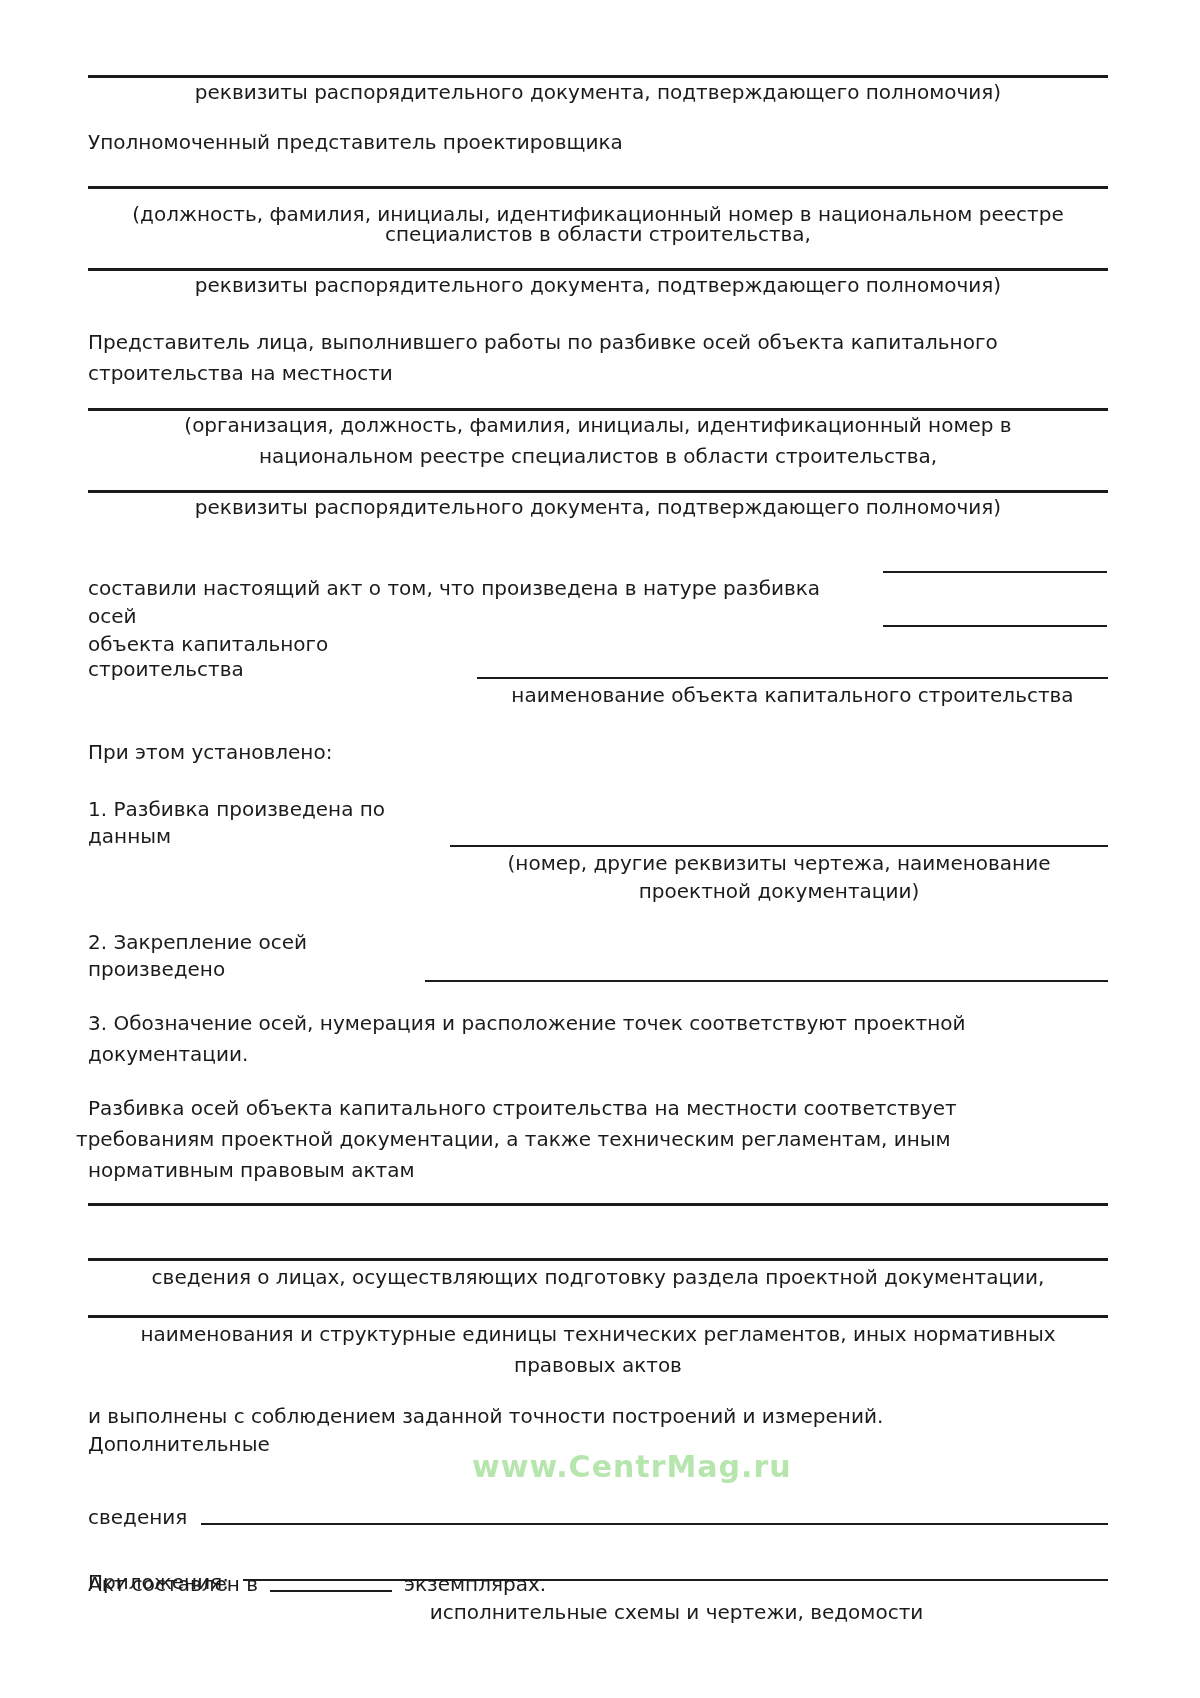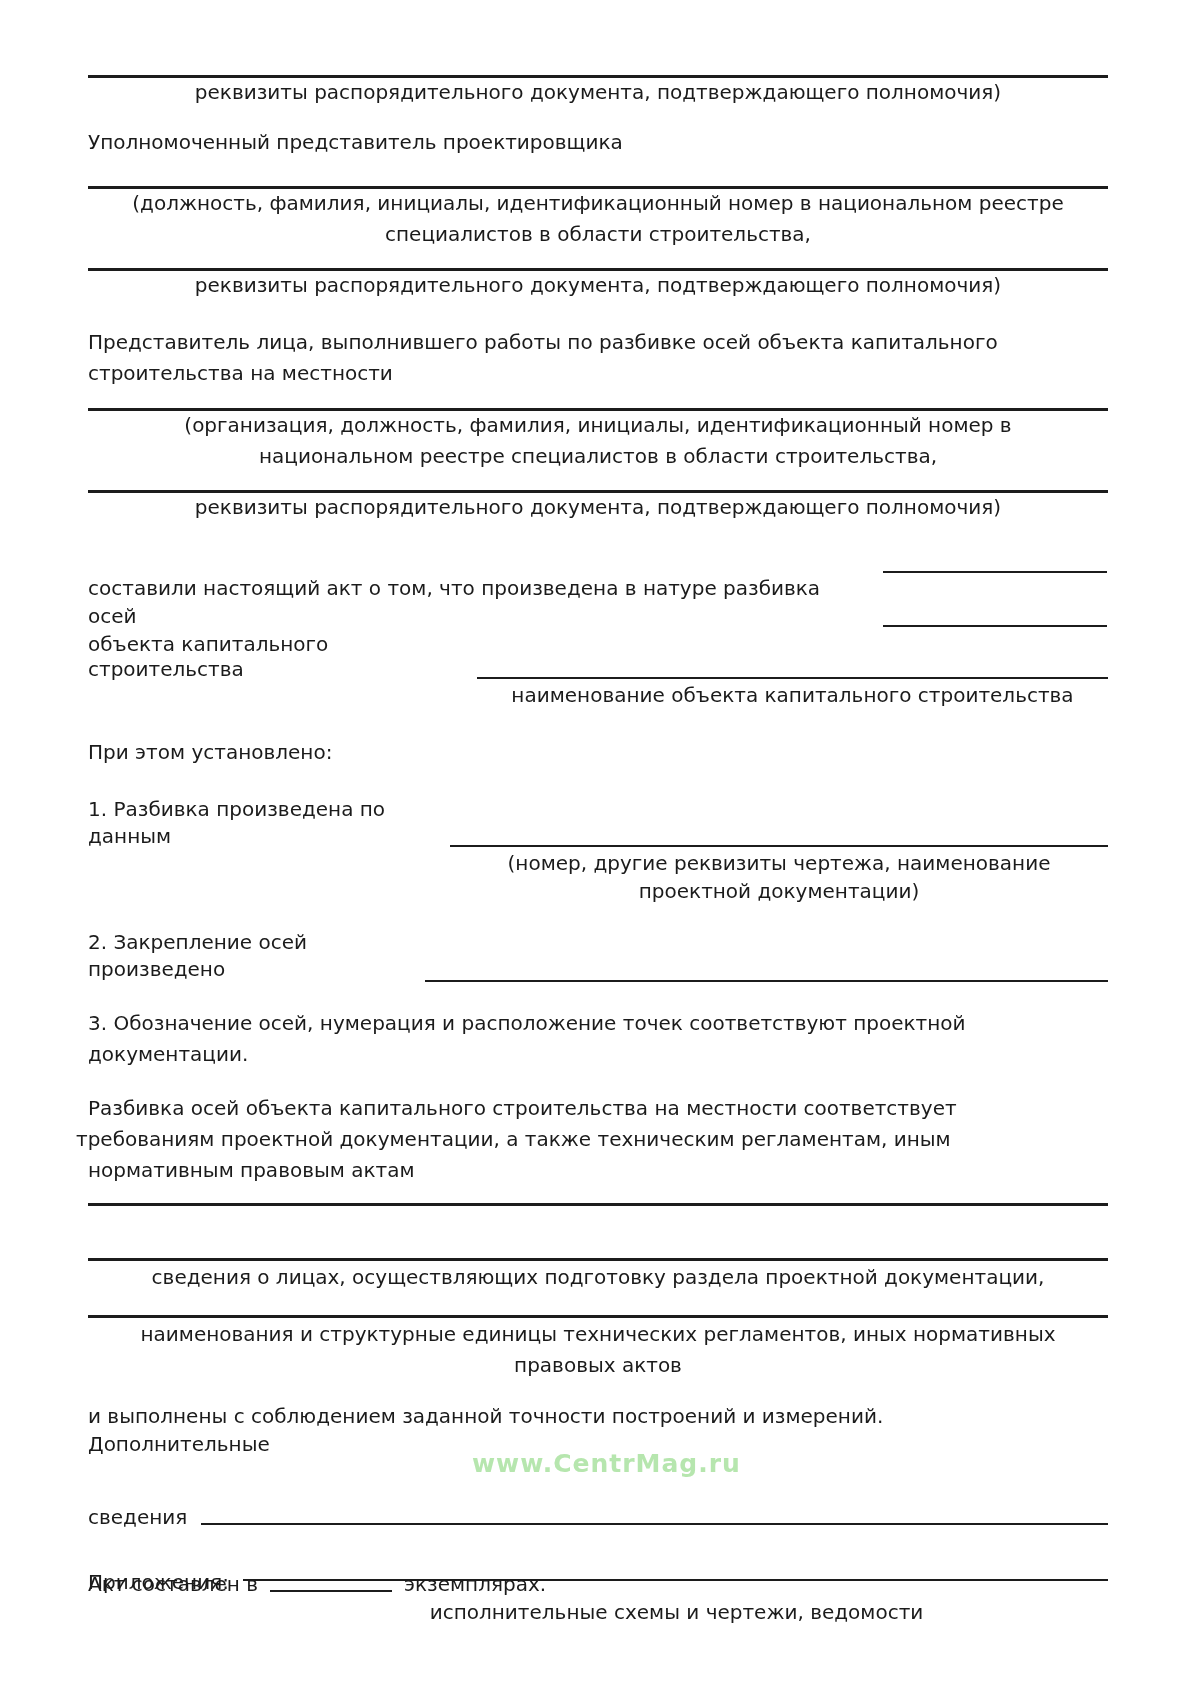--- a/index.html
+++ b/index.html
@@ -15,37 +15,37 @@
   .t{position:absolute;line-height:24px;white-space:nowrap;}
   .cap{position:absolute;line-height:24px;text-align:center;white-space:nowrap;}
   .rule{position:absolute;height:0;border-top:3px solid #1c1c1c;}
   .fl{position:absolute;height:0;border-top:2px solid #1c1c1c;}
   .flexrow{position:absolute;display:flex;align-items:flex-end;}
   .growline{flex:1;border-bottom:2px solid #1c1c1c;margin-left:14px;margin-bottom:4px;}
   .gapline{display:inline-block;width:122px;border-bottom:2px solid #1c1c1c;margin:0 12px 4px 12px;}
   .watermark{
     position:absolute;
     font-weight:bold;
-    font-size:25px;
+    font-size:30px;
     letter-spacing:1px;
     text-align:center;
   }
 </style>
 </head>
 <body>
 
 <div class="page" style="background: rgb(255, 255, 255); color: rgb(27, 27, 27);">
 
   <div class="rule" style="top:75px;left:88px;width:1020px;"></div>
   <div class="cap" style="top:80px;left:88px;width:1020px;">реквизиты распорядительного документа, подтверждающего полномочия)</div>
 
   <div class="t" style="top:130px;left:88px;">Уполномоченный представитель проектировщика</div>
 
   <div class="rule" style="top:186px;left:88px;width:1020px;"></div>
-  <div class="cap" style="top:191px;left:88px;width:1020px;">(должность, фамилия, инициалы, идентификационный номер в национальном реестре</div>
+  <div class="cap" style="top:202px;left:88px;width:1020px;">(должность, фамилия, инициалы, идентификационный номер в национальном реестре</div>
   <div class="cap" style="top:222px;left:88px;width:1020px;">специалистов в области строительства,</div>
 
   <div class="rule" style="top:268px;left:88px;width:1020px;"></div>
   <div class="cap" style="top:273px;left:88px;width:1020px;">реквизиты распорядительного документа, подтверждающего полномочия)</div>
 
   <div class="t" style="top:330px;left:88px;">Представитель лица, выполнившего работы по разбивке осей объекта капитального</div>
   <div class="t" style="top:361px;left:88px;">строительства на местности</div>
 
   <div class="rule" style="top:408px;left:88px;width:1020px;"></div>
   <div class="cap" style="top:413px;left:88px;width:1020px;">(организация, должность, фамилия, инициалы, идентификационный номер в</div>

